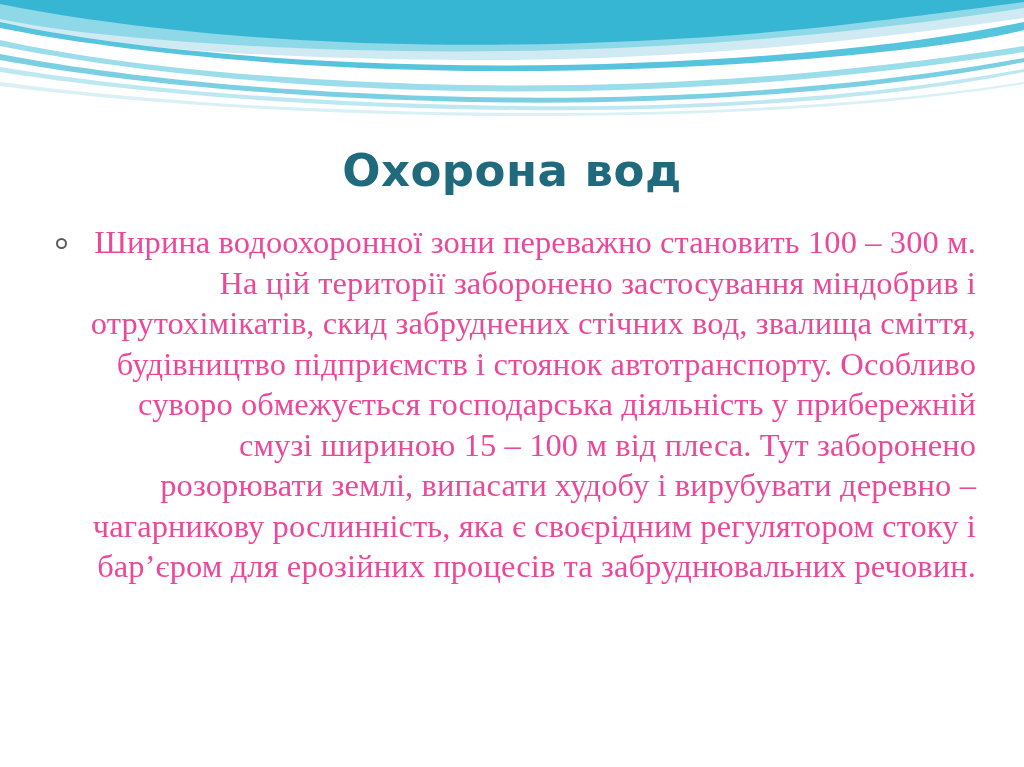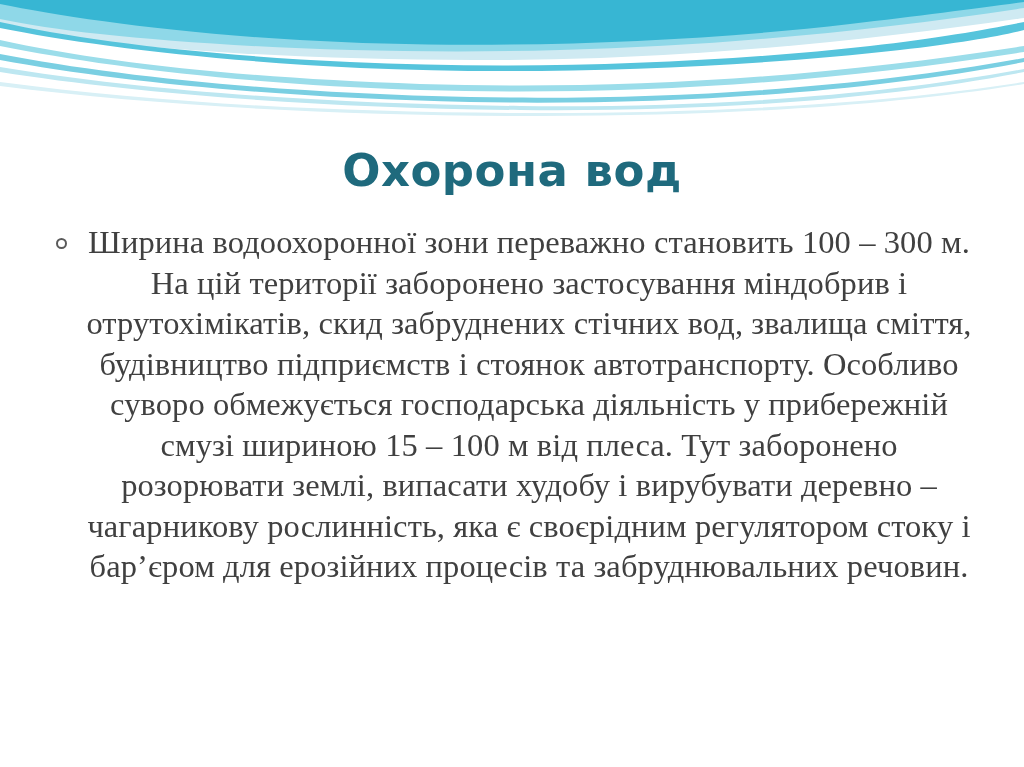--- a/index.html
+++ b/index.html
@@ -74,22 +74,22 @@
     border: 2px solid #5a5a5a;
     border-radius: 50%;
     box-sizing: border-box;
   }
 
   .bullet-text {
     flex: 1 1 auto;
     font-family: "Liberation Serif", serif;
     font-size: 32.5px;
     line-height: 40.5px;
-    color: #404040;
-    text-align: center;
+    color: #ec4899;
+    text-align: right;
     letter-spacing: 0.1px;
   }
 </style>
 </head>
 <body>
 
 <div id="slide">
 
   <div id="decor-banner">
     <svg width="1024" height="120" viewBox="0 0 1024 120" preserveAspectRatio="none">

